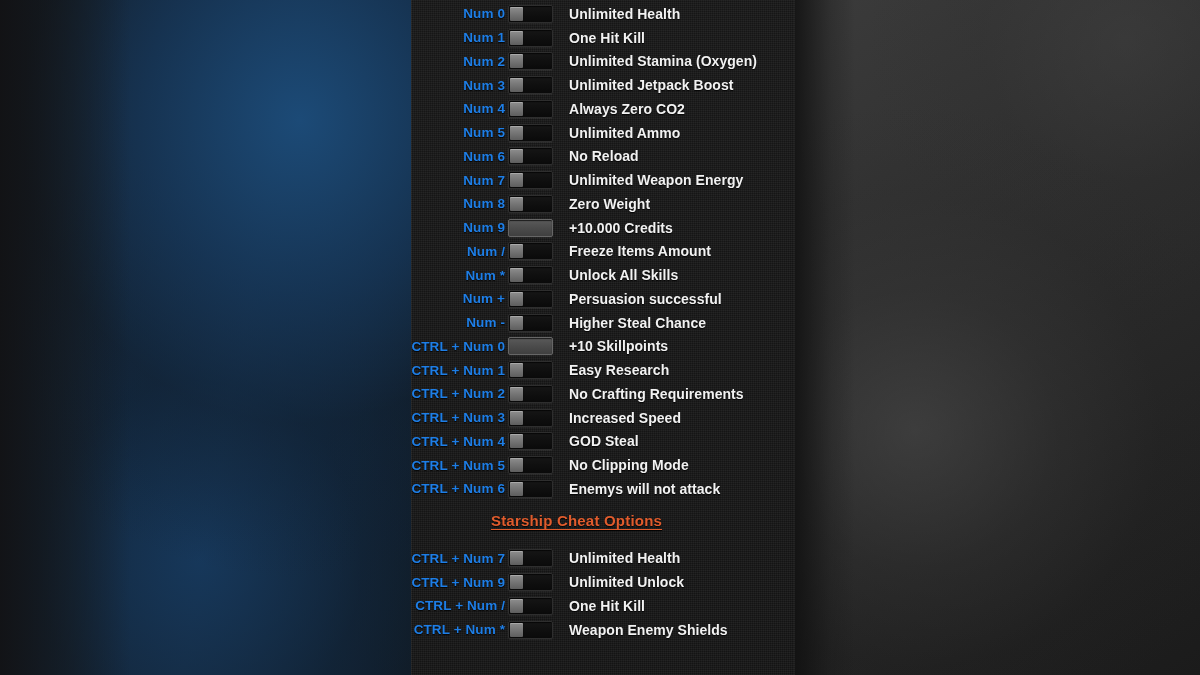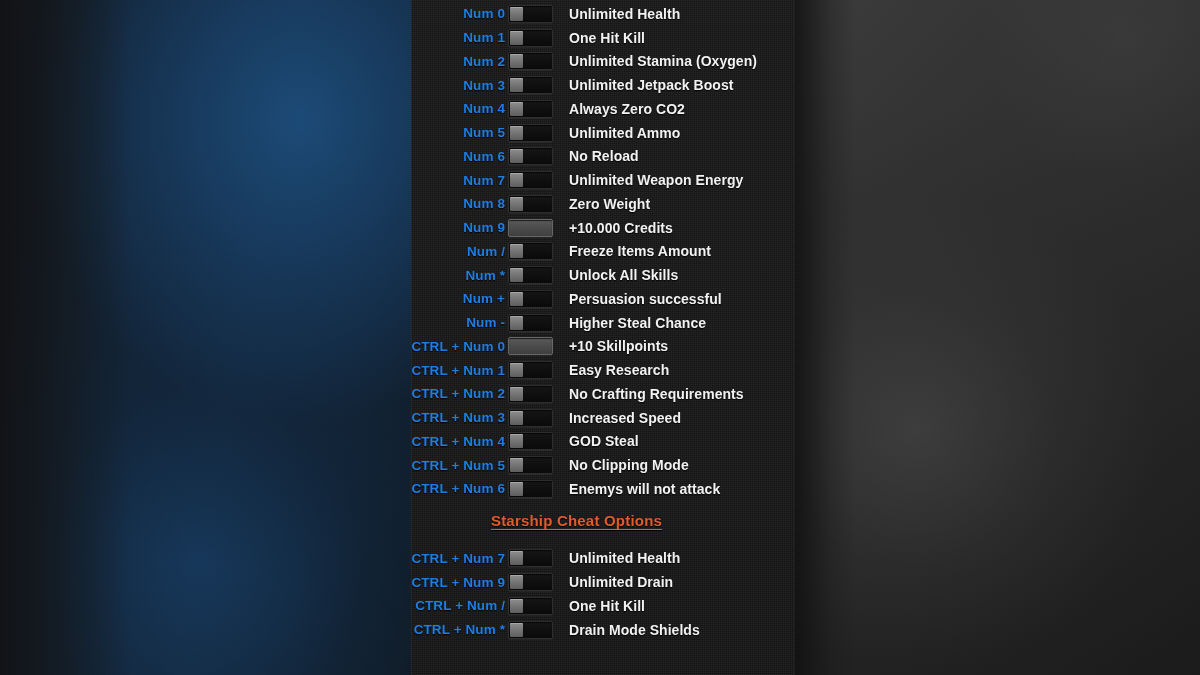--- a/index.html
+++ b/index.html
@@ -382,36 +382,36 @@
           </div>
           <div class="label">Unlimited Health</div>
         </div>
         <div class="row">
           <div class="hotkey">CTRL + Num 9</div>
           <div class="toggle-cell">
             <div class="toggle">
               <div class="knob"></div>
             </div>
           </div>
-          <div class="label">Unlimited Drain</div>
+          <div class="label">Unlimited Unlock</div>
         </div>
         <div class="row">
           <div class="hotkey">CTRL + Num /</div>
           <div class="toggle-cell">
             <div class="toggle">
               <div class="knob"></div>
             </div>
           </div>
           <div class="label">One Hit Kill</div>
         </div>
         <div class="row">
           <div class="hotkey">CTRL + Num *</div>
           <div class="toggle-cell">
             <div class="toggle">
               <div class="knob"></div>
             </div>
           </div>
-          <div class="label">Drain Mode Shields</div>
+          <div class="label">Weapon Enemy Shields</div>
         </div>
       </div>
   </div>
 
 </div>
 
 </body></html>

